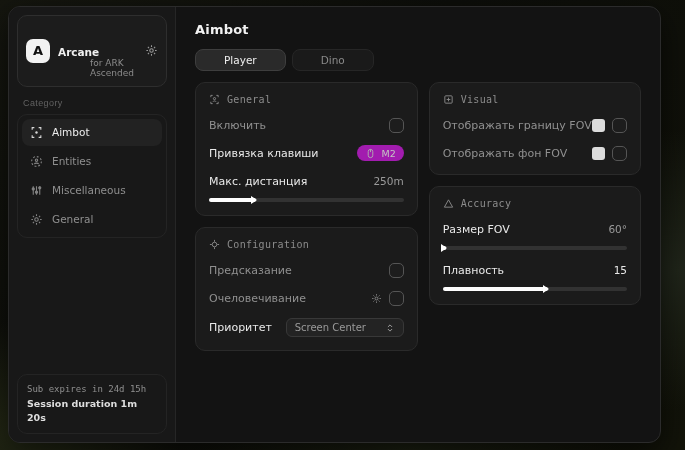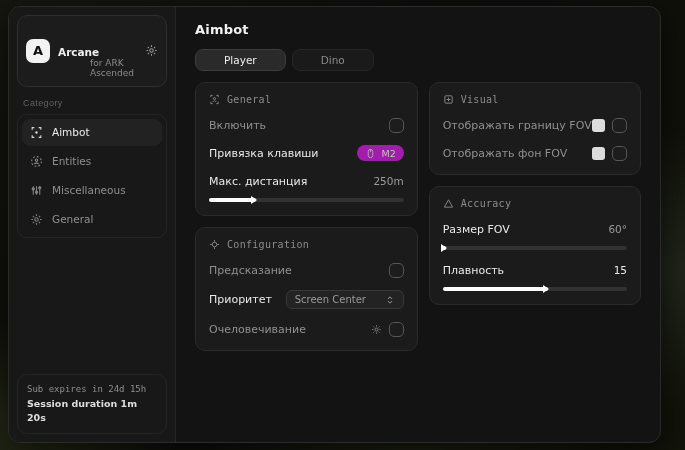--- a/index.html
+++ b/index.html
@@ -279,43 +279,43 @@
             </span>
             <span>Configuration</span>
           </div>
 
           <div class="row">
             <span class="row-label">Предсказание</span>
             <span class="checkbox"></span>
           </div>
 
           <div class="row">
-            <span class="row-label bright">Приоритет</span>
-            <span class="dropdown">
-              <span class="dd-value">Screen Center</span>
-              <span class="dd-icon">
-                <svg width="10" height="10" viewBox="0 0 24 24" fill="none" stroke="currentColor" stroke-width="2.4">
-                    <path d="M7 9.5l5-5 5 5M7 14.5l5 5 5-5"></path>
-                  </svg>
-              </span>
-            </span>
-          </div>
-
-          <div class="row">
             <span class="row-label">Очеловечивание</span>
             <span class="row-right">
               <span class="mini-gear">
                 <svg width="11" height="11" viewBox="0 0 24 24" fill="none" stroke="currentColor" stroke-width="2">
                     <circle cx="12" cy="12" r="3.2"></circle>
                     <path d="M12 2.5v3M12 18.5v3M2.5 12h3M18.5 12h3M5.3 5.3l2.1 2.1M16.6 16.6l2.1 2.1M18.7 5.3l-2.1 2.1M7.4 16.6l-2.1 2.1"></path>
                   </svg>
               </span>
               <span class="checkbox"></span>
             </span>
           </div>
+
+          <div class="row">
+            <span class="row-label bright">Приоритет</span>
+            <span class="dropdown">
+              <span class="dd-value">Screen Center</span>
+              <span class="dd-icon">
+                <svg width="10" height="10" viewBox="0 0 24 24" fill="none" stroke="currentColor" stroke-width="2.4">
+                    <path d="M7 9.5l5-5 5 5M7 14.5l5 5 5-5"></path>
+                  </svg>
+              </span>
+            </span>
+          </div>
         </section>
       </div>
 
       <div class="col col-right">
 
         <section class="panel">
           <div class="panel-header">
             <span class="picon">
               <svg width="11" height="11" viewBox="0 0 24 24" fill="none" stroke="currentColor" stroke-width="2">
                   <rect x="4" y="4" width="16" height="16" rx="2"></rect>

